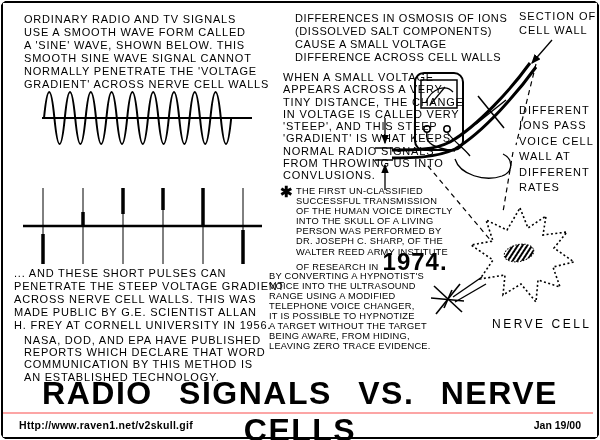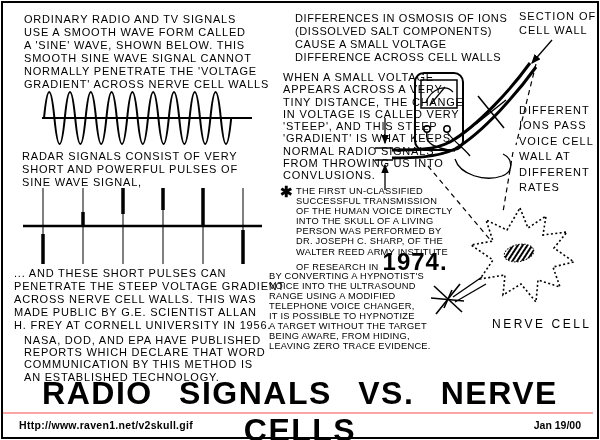--- a/index.html
+++ b/index.html
@@ -1,17 +1,17 @@
 <!DOCTYPE html>
 <html><head>
 <meta charset="utf-8">
 <style>
   html,body{margin:0;padding:0;background:#fff;}
   .poster{position:relative;width:600px;height:440px;background:#fff;color:#000;
-          font-family:"Liberation Sans",sans-serif;overflow:hidden;}
+          font-family:"Liberation Sans",sans-serif;overflow:hidden;border-radius:9px;}
   .frame{position:absolute;left:1px;top:1px;width:594px;height:434px;border:2px solid #000;}
   .txt{position:absolute;white-space:pre-line;font-size:11px;line-height:12.9px;letter-spacing:0.8px;}
   .txt-sm{position:absolute;white-space:pre-line;font-size:9.3px;line-height:10.1px;letter-spacing:0.25px;}
   .lbl{position:absolute;white-space:pre-line;font-size:11px;line-height:13.5px;letter-spacing:1px;}
   .ions{line-height:15.4px;}
   .nerve{font-size:12px;letter-spacing:2.5px;}
   .asterisk{position:absolute;font-size:15px;font-weight:bold;}
   .noterow{position:absolute;display:flex;align-items:baseline;gap:4px;}
   .noterow .small{font-size:9.3px;letter-spacing:0.25px;}
   .noterow .year{font-size:24px;font-weight:bold;letter-spacing:1px;}
@@ -39,23 +39,20 @@
   <svg style="left:40px;top:88px;" width="220" height="58" viewBox="0 0 220 58">
     <path class="ink" stroke-width="2" d="M2,30 H212"></path>
     <path class="ink" stroke-width="2" d="M4,30
       q5.2,-52 10.4,0 q5.2,52 10.4,0 q5.2,-52 10.4,0 q5.2,52 10.4,0
       q5.2,-52 10.4,0 q5.2,52 10.4,0 q5.2,-52 10.4,0 q5.2,52 10.4,0
       q5.2,-52 10.4,0 q5.2,52 10.4,0 q5.2,-52 10.4,0 q5.2,52 10.4,0
       q5.2,-52 10.4,0 q5.2,52 10.4,0 q5.2,-52 10.4,0 q5.2,52 10.4,0
       q5.2,-52 10.4,0 q5.2,52 10.4,0"></path>
   </svg>
 
-  <div class="txt" style="left:22px;top:150px;width:260px;">RADAR SIGNALS CONSIST OF VERY
-SHORT AND POWERFUL PULSES OF
-SINE WAVE SIGNAL,</div>
 
   <svg style="left:20px;top:182px;" width="285" height="85" viewBox="0 0 285 85">
     <path class="ink" stroke-width="2.5" d="M3,44 H242"></path>
     <g class="ink" stroke-width="1">
       <path d="M23,6 V82"></path>
         <path d="M63,6 V82"></path>
         <path d="M103,6 V82"></path>
       <path d="M143,6 V82"></path>
         <path d="M183,6 V82"></path>
         <path d="M223,6 V82"></path>

